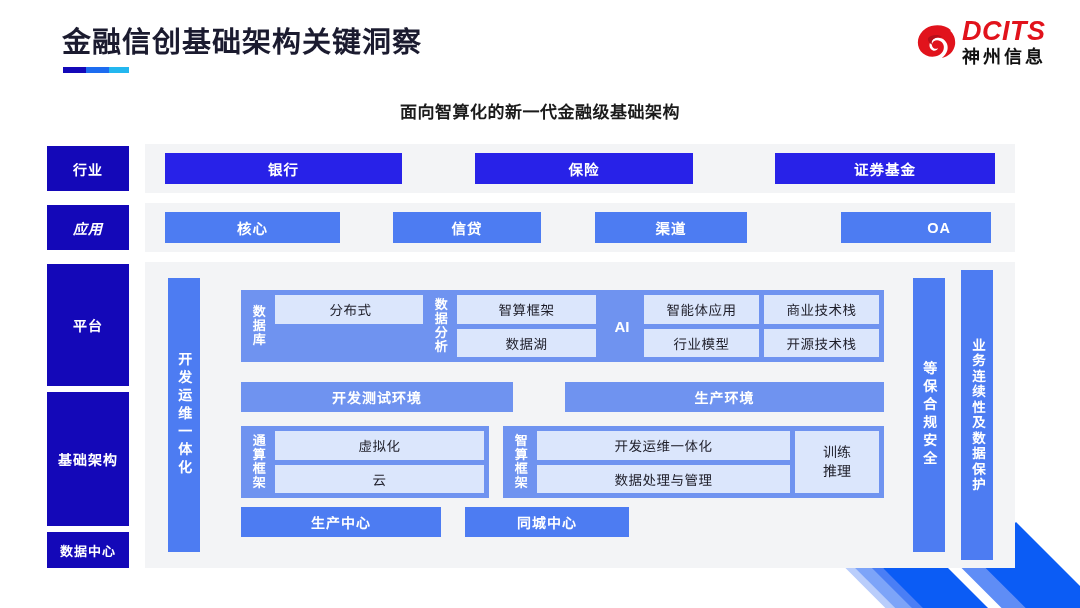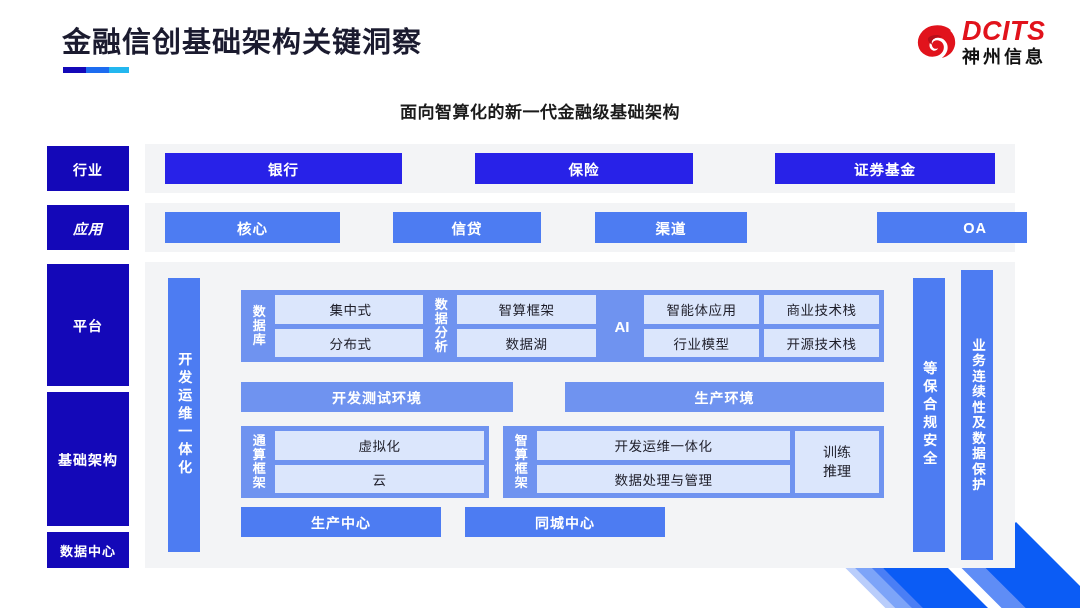--- a/index.html
+++ b/index.html
@@ -82,21 +82,21 @@
   .chip-ind { top: 9px; height: 31px; background: #2822e8; }
   .ci1 { left: 20px;  width: 237px; }
   .ci2 { left: 330px; width: 218px; }
   .ci3 { left: 630px; width: 220px; }
 
   
   .chip-app { top: 9px; height: 31px; background: #4d7cf2; }
   .ca1 { left: 20px;  width: 175px; }
   .ca2 { left: 248px; width: 148px; }
   .ca3 { left: 450px; width: 152px; }
-  .ca4 { left: 732px; width: 150px; padding-left: 46px; }
+  .ca4 { left: 696px; width: 150px; padding-left: 46px; }
 
   
   .vbar {
     position: absolute;
     background: #4d7cf2; color: #fff;
     font-size: 14px; font-weight: bold;
     display: flex; align-items: center; justify-content: center;
     writing-mode: vertical-rl; text-orientation: upright;
     letter-spacing: 4px; line-height: 1.05;
   }
@@ -166,21 +166,21 @@
 
   
   .centerbar {
     position: absolute; height: 30px;
     background: #4d7cf2; color: #fff;
     font-size: 14px; font-weight: bold;
     display: flex; align-items: center; justify-content: center;
     letter-spacing: 1px;
   }
   .cb1 { left: 96px;  top: 245px; width: 200px; }
-  .cb2 { left: 320px; top: 245px; width: 200px; }
+  .cb2 { left: 320px; top: 245px; width: 164px; }
   .cb3 { left: 543px; top: 245px; width: 196px; }
 </style>
 </head>
 <body>
 
 <div id="slide">
 
   <div class="deco">
     <span class="s4"></span>
     <span class="s3"></span>
@@ -227,21 +227,20 @@
     <div class="chip chip-app ca2">信贷</div>
     <div class="chip chip-app ca3">渠道</div>
     <div class="chip chip-app ca4">OA</div>
   </div>
 
   <div class="band band-main">
 
     <div class="group g-db">
       <div class="group-vlabel">数据库</div>
       <div class="group-cells">
-        <div class="cell">集中式</div>
         <div class="cell">分布式</div>
       </div>
     </div>
 
     <div class="group g-da">
       <div class="group-vlabel">数据分析</div>
       <div class="group-cells">
         <div class="cell">智算框架</div>
         <div class="cell">数据湖</div>
       </div>

